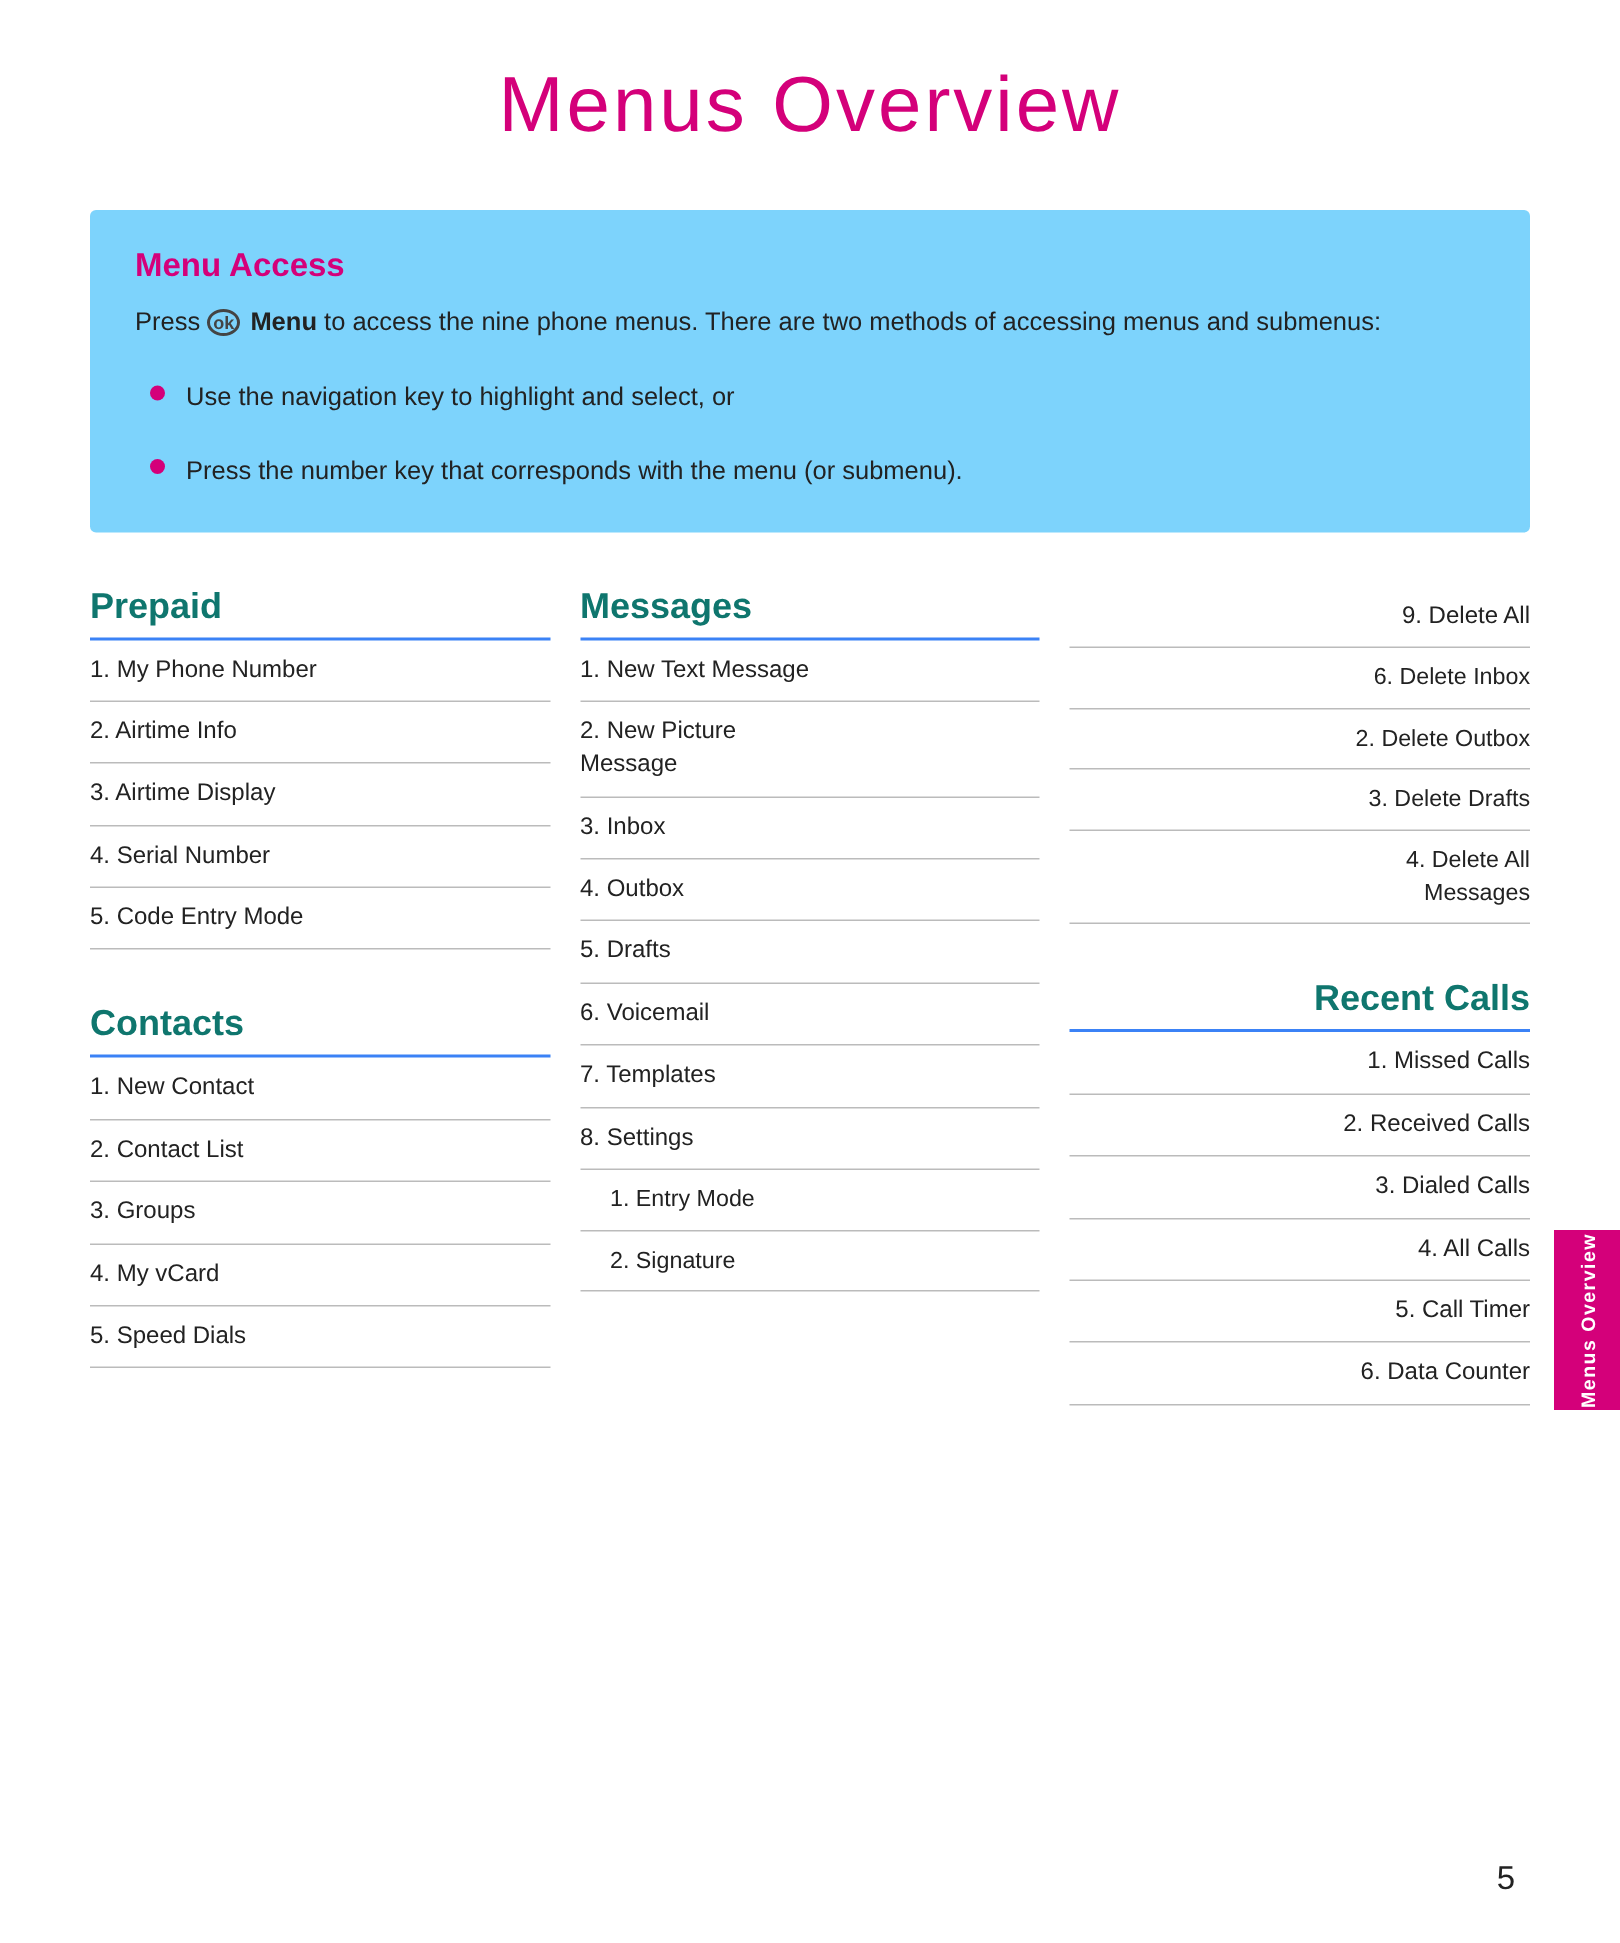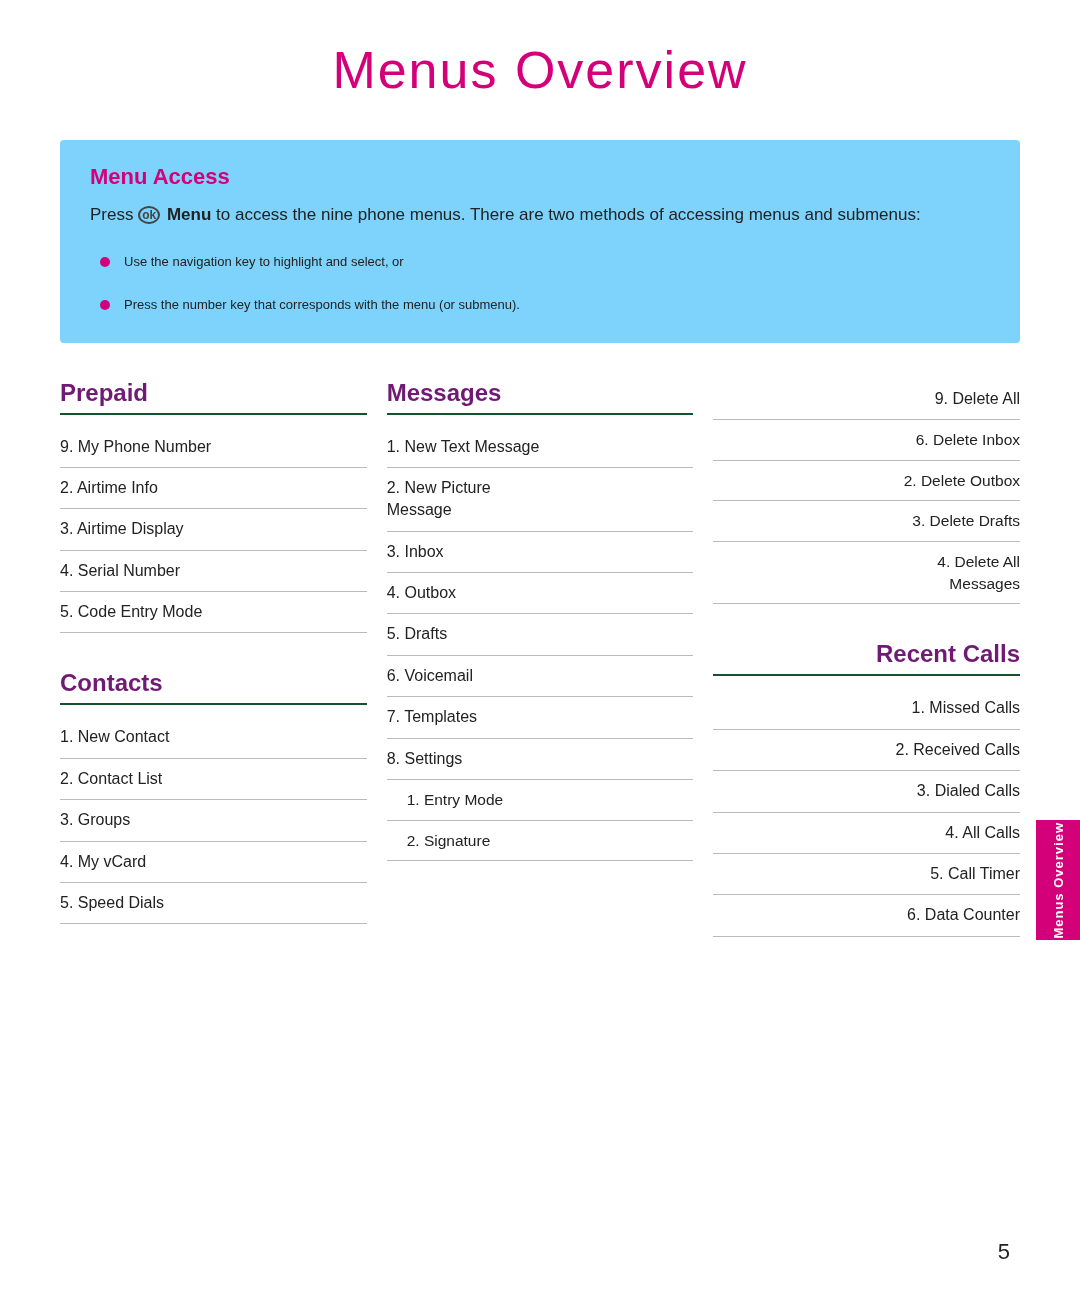--- a/index.html
+++ b/index.html
@@ -59,21 +59,21 @@
       position: relative;
       top: -1px;
     }
 
     .bullet-list {
       list-style: none;
       padding-left: 10px;
     }
 
     .bullet-list li {
-      font-size: 13px;
+      font-size: 17px;
       color: #222;
       margin-bottom: 8px;
       display: flex;
       align-items: flex-start;
       line-height: 1.5;
       margin-top: 24px;
     }
 
     .bullet-dot {
       width: 10px;
@@ -95,26 +95,26 @@
       flex: 1;
       padding-right: 20px;
     }
 
     .col:last-child {
       padding-right: 0;
       text-align: right;
     }
 
     .section-title {
-      color: #701a75;
+      color: #0f766e;
       font-size: 24px;
       font-weight: bold;
-      border-bottom: 2px solid #14532d;
+      border-bottom: 2px solid #3b82f6;
       padding-bottom: 6px;
-      margin-bottom: 12px;
+      margin-bottom: 0;
     }
 
     .menu-item {
       font-size: 16px;
       color: #222;
       padding: 9px 0 9px 0;
       border-bottom: 1px solid #bbb;
       line-height: 1.4;
     }
 
@@ -180,21 +180,21 @@
     </li>
   </ul>
 </div>
 
 <div class="columns-area">
 
   <div class="col">
 
     <div>
       <div class="section-title">Prepaid</div>
-      <div class="menu-item">9. My Phone Number</div>
+      <div class="menu-item">1. My Phone Number</div>
       <div class="menu-item">2. Airtime Info</div>
       <div class="menu-item">3. Airtime Display</div>
       <div class="menu-item">4. Serial Number</div>
       <div class="menu-item">5. Code Entry Mode</div>
     </div>
 
     <div class="section-gap">
       <div class="section-title">Contacts</div>
       <div class="menu-item">1. New Contact</div>
       <div class="menu-item">2. Contact List</div>

